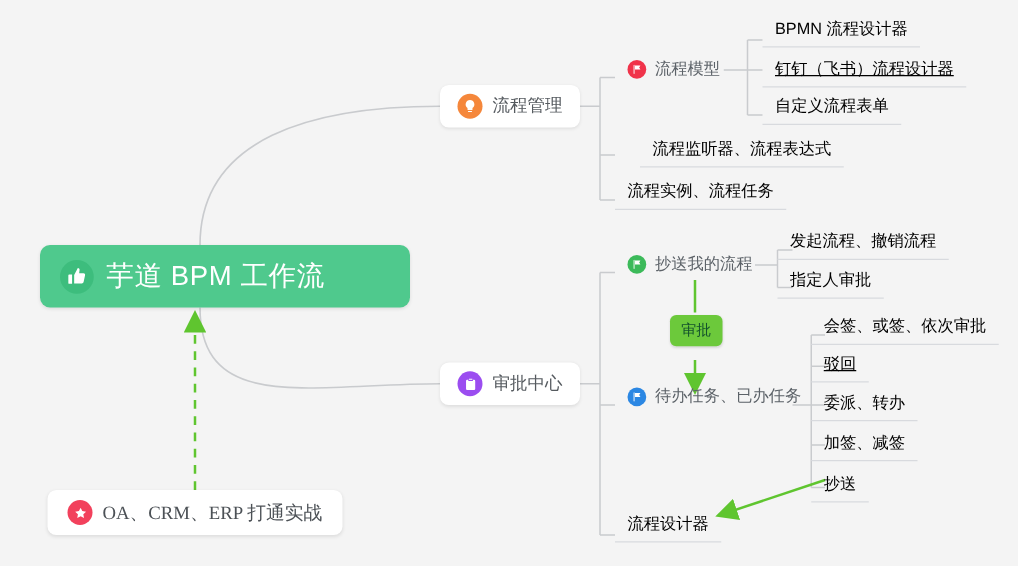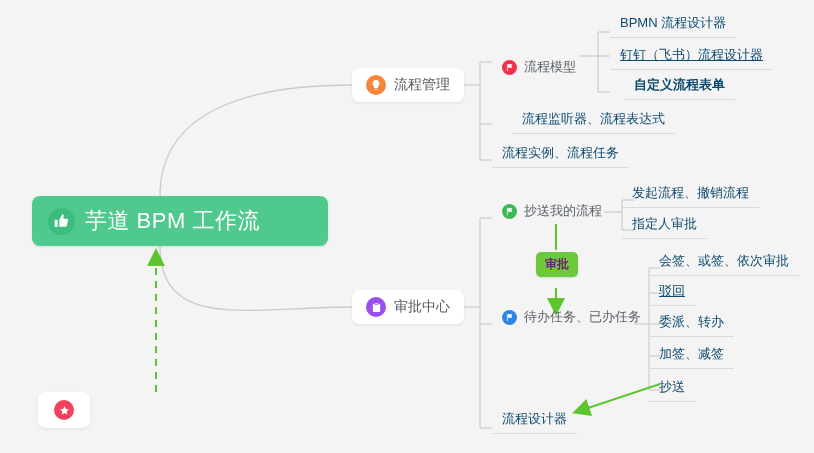--- a/index.html
+++ b/index.html
@@ -86,21 +86,21 @@
   }
   .ico svg { display: block; }
   .ico-20 { width: 20px; height: 20px; }
   .ico-16 { width: 15px; height: 15px; }
   .ico-root { width: 27px; height: 27px; }
 
   
   .leaf {
     position: absolute;
     font-size: 13px;
-    color: #0c4a6e;
+    color: #000000;
     white-space: nowrap;
     padding: 2px 10px 5px 10px;
     box-sizing: border-box;
   }
   .leaf.ul { border-bottom: 1px solid #d8dade; }
 
   
   .subnode {
     position: absolute;
     display: flex;
@@ -116,25 +116,24 @@
   }
 
   
   #chip-approval {
     position: absolute;
     left: 536px;
     top: 252px;
     background: #6cc93b;
     border-radius: 5px;
     padding: 4px 9px;
-    color: #701a75;
+    color: #14532d;
     font-size: 12px;
     white-space: nowrap;
     box-shadow: 0 1px 2px rgba(0,0,0,0.12);
-    font-weight: bold;
   }
 </style>
 </head>
 <body>
 
 <div id="canvas">
 
   <svg id="wires" viewBox="0 0 814 453" xmlns="http://www.w3.org/2000/svg">
     <defs>
       <marker id="arrow-green" markerWidth="9" markerHeight="9" refX="7" refY="4.5" orient="auto">
@@ -202,32 +201,32 @@
 
   <div class="card" id="node-process-mgmt">
     <span class="ico ico-20" style="background:#f5873b;">
       <svg width="12" height="12" viewBox="0 0 24 24" fill="#ffffff">
         <path d="M12 2a7 7 0 0 0-4 12.7V17a1 1 0 0 0 1 1h6a1 1 0 0 0 1-1v-2.3A7 7 0 0 0 12 2zM9.5 19.5h5a.8.8 0 0 1 0 1.6h-5a.8.8 0 0 1 0-1.6z"></path>
       </svg>
     </span>
     <span class="card-label">流程管理</span>
   </div>
 
-  <div class="subnode" style="left:492px; top:44px;margin-top:12px;">
+  <div class="subnode" style="left:492px; top:44px;">
     <span class="ico ico-16" style="background:#f0334a;">
       <svg width="9" height="9" viewBox="0 0 24 24" fill="#ffffff">
         <path d="M6 2a1 1 0 0 1 1 1v18a1 1 0 0 1-2 0V3a1 1 0 0 1 1-1zm2 1.5h10.5a.7.7 0 0 1 .6 1.1l-2.3 3.4 2.3 3.4a.7.7 0 0 1-.6 1.1H8z"></path>
       </svg>
     </span>
     <span class="sub-label">流程模型</span>
   </div>
 
   <div class="leaf ul" style="left:610px; top:12px;">BPMN 流程设计器</div>
   <div class="leaf ul" style="left:610px; top:44px;text-decoration:underline;">钉钉（飞书）流程设计器</div>
-  <div class="leaf ul" style="left:624px; top:74px;font-weight:bold;">自定义流程表单</div>
+  <div class="leaf ul" style="left:610px; top:74px;">自定义流程表单</div>
 
   <div class="leaf ul" style="left:512px; top:108px;">流程监听器、流程表达式</div>
   <div class="leaf ul" style="left:492px; top:142px;">流程实例、流程任务</div>
 
   <div class="card" id="node-approval-center">
     <span class="ico ico-20" style="background:#9b4df0;">
       <svg width="11" height="11" viewBox="0 0 24 24" fill="#ffffff">
         <path d="M9 2h6v2H9zM6 4h2v2h8V4h2a2 2 0 0 1 2 2v14a2 2 0 0 1-2 2H6a2 2 0 0 1-2-2V6a2 2 0 0 1 2-2zm2 7h8v1.6H8zm0 4h8v1.6H8z"></path>
       </svg>
     </span>
@@ -264,15 +263,16 @@
   <div class="leaf ul" style="left:492px; top:408px;">流程设计器</div>
 
   <div id="chip-approval">审批</div>
 
   <div class="card" id="node-oa-crm-erp">
     <span class="ico ico-20" style="background:#f2415c;">
       <svg width="11" height="11" viewBox="0 0 24 24" fill="#ffffff">
         <path d="M12 2.5l2.9 6 6.6.9-4.8 4.6 1.2 6.5-5.9-3.1-5.9 3.1 1.2-6.5L2.5 9.4l6.6-.9z"></path>
       </svg>
     </span>
+    <span class="card-label">OA、CRM、ERP 打通实战</span>
   </div>
 
 </div>
 
 </body></html>

